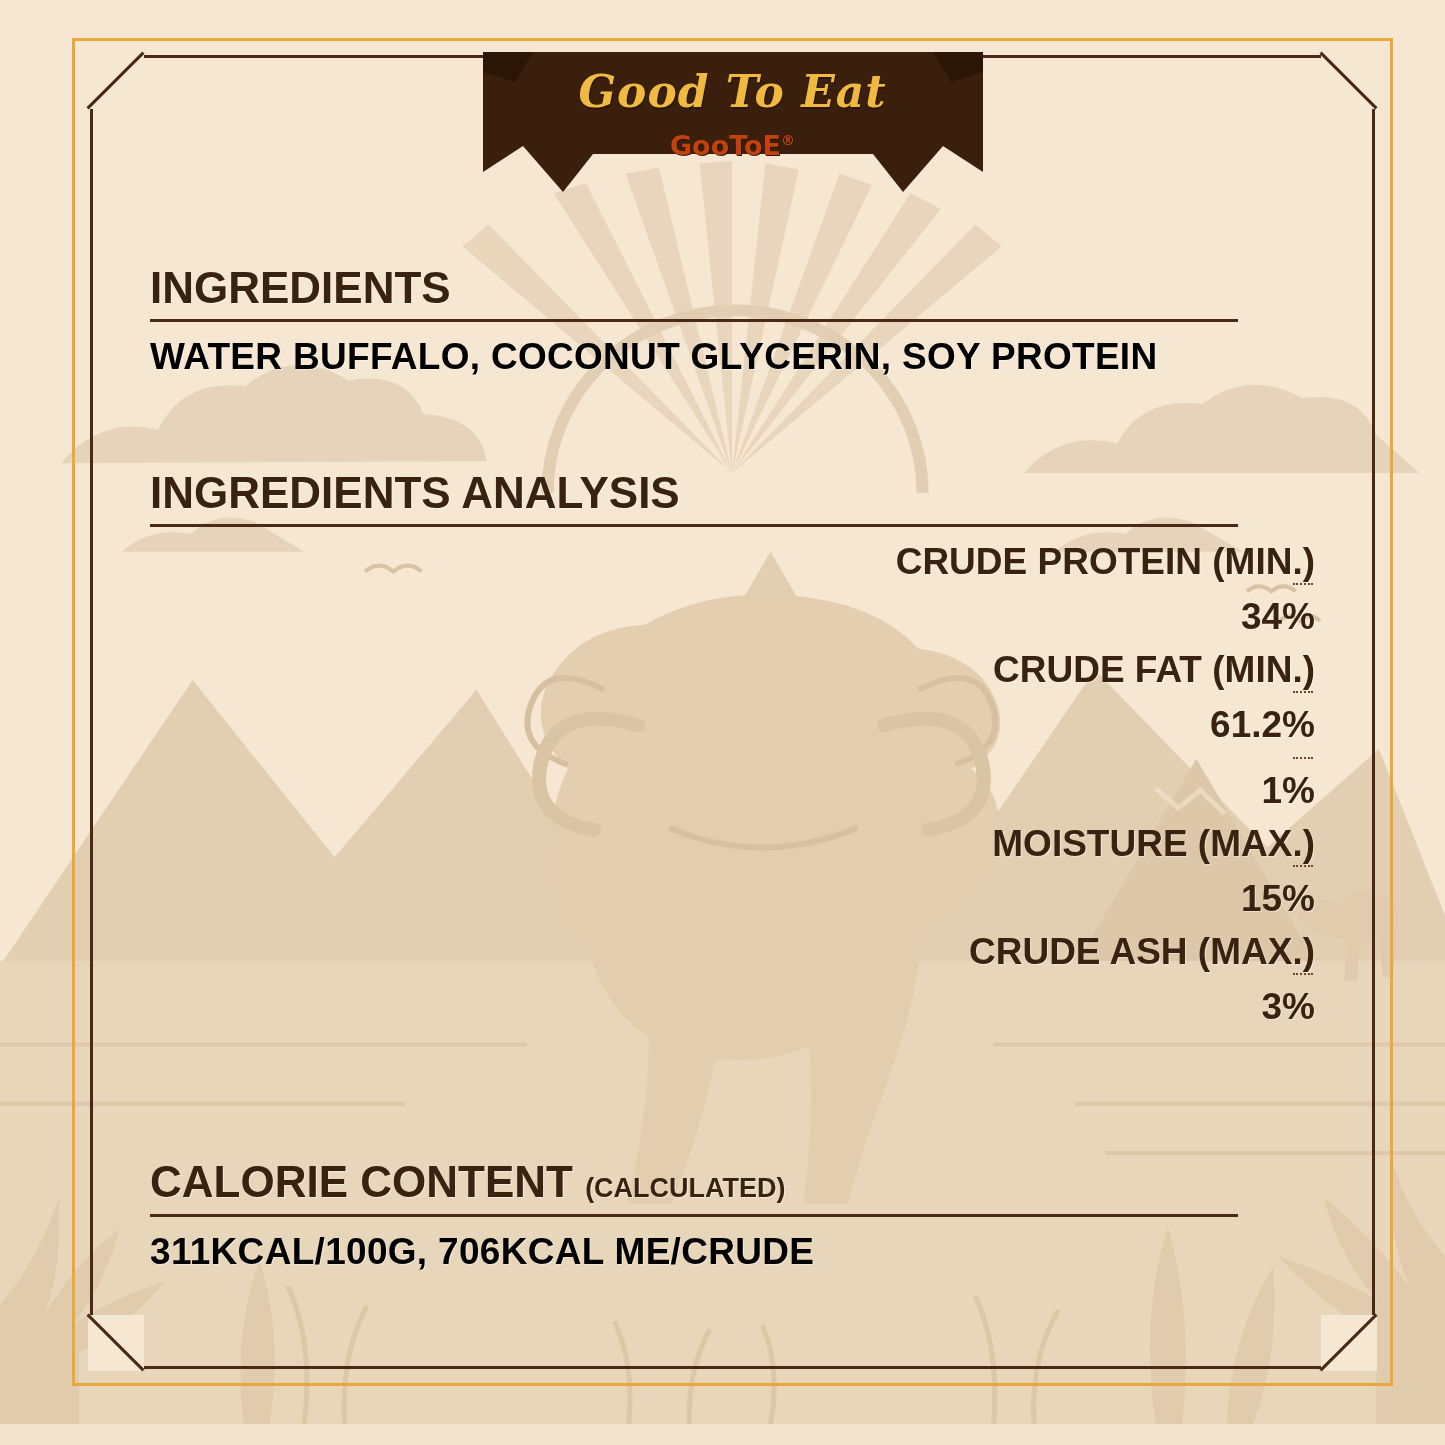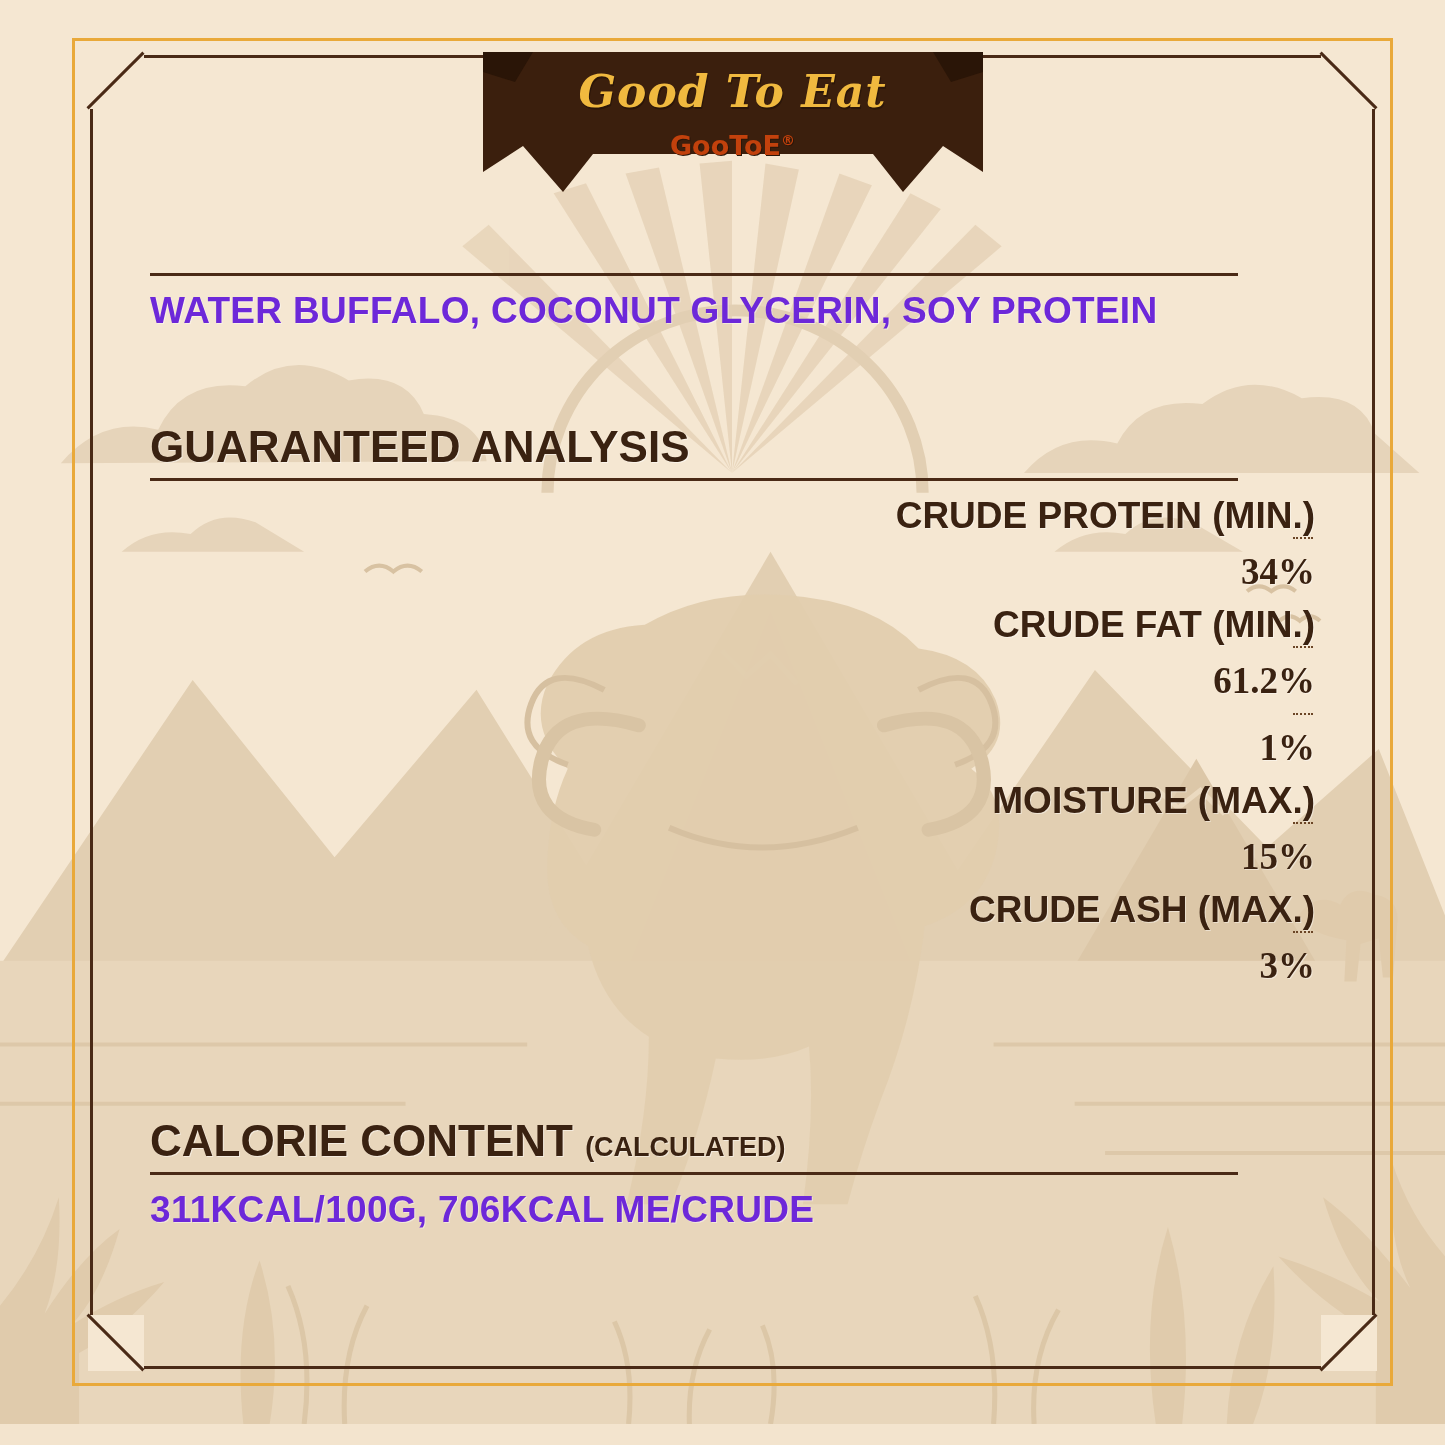--- a/index.html
+++ b/index.html
@@ -140,21 +140,21 @@
     background: #4a2a16;
     margin-top: 8px;
     margin-bottom: 14px;
     width: 1088px;
     max-width: 100%;
   }
   .body-line {
     font-family: "Liberation Sans", sans-serif;
     font-weight: bold;
     font-size: 37px;
-    color: #6d28d9;
+    color: #000000;
     letter-spacing: 0.3px;
     text-shadow: 1px 1px 0 rgba(255,255,255,0.45);
   }
 
   .ga-block { margin-top: 0; }
   .ga-row {
     display: flex;
     align-items: flex-end;
     margin-bottom: 11px;
     flex-direction: column;
@@ -167,21 +167,21 @@
     white-space: nowrap;
     text-shadow: 1px 1px 0 rgba(255,255,255,0.45);
   }
   .ga-dots {
     flex: 1;
     border-bottom: 2px dotted #6b4526;
     margin: 0 2px 11px 2px;
     min-width: 20px;
   }
   .ga-value {
-    font-family: Liberation Serif, serif;
+    font-family: Liberation Sans, sans-serif;
     font-weight: bold;
     font-size: 37px;
     color: #3a2211;
     white-space: nowrap;
     text-shadow: 1px 1px 0 rgba(255,255,255,0.45);
   }
 
   .spacer-lg { height: 92px; }
   .spacer-xl { height: 120px; }
 </style>
@@ -305,28 +305,29 @@
       <path d="M10 10 L60 10 L42 40 L10 30 Z" fill="#2a1507"></path>
       <path d="M510 10 L460 10 L478 40 L510 30 Z" fill="#2a1507"></path>
     </svg>
     <div class="banner-title">Good To Eat</div>
     <div class="banner-brand"><span>GooToE</span><span class="reg">®</span></div>
   </div>
 
   <div class="content">
 
     <div>
+      <div class="section-head">INGREDIENTS</div>
       <div class="rule"></div>
       <div class="body-line">WATER BUFFALO, COCONUT GLYCERIN, SOY PROTEIN</div>
     </div>
 
     <div class="spacer-lg"></div>
 
     <div>
-      <div class="section-head">GUARANTEED ANALYSIS</div>
+      <div class="section-head">INGREDIENTS ANALYSIS</div>
       <div class="rule"></div>
 
       <div class="ga-block">
         <div class="ga-row">
           <span class="ga-label">CRUDE PROTEIN (MIN.)</span>
           <span class="ga-dots"></span>
           <span class="ga-value">34%</span>
         </div>
         <div class="ga-row">
           <span class="ga-label">CRUDE FAT (MIN.)</span>

